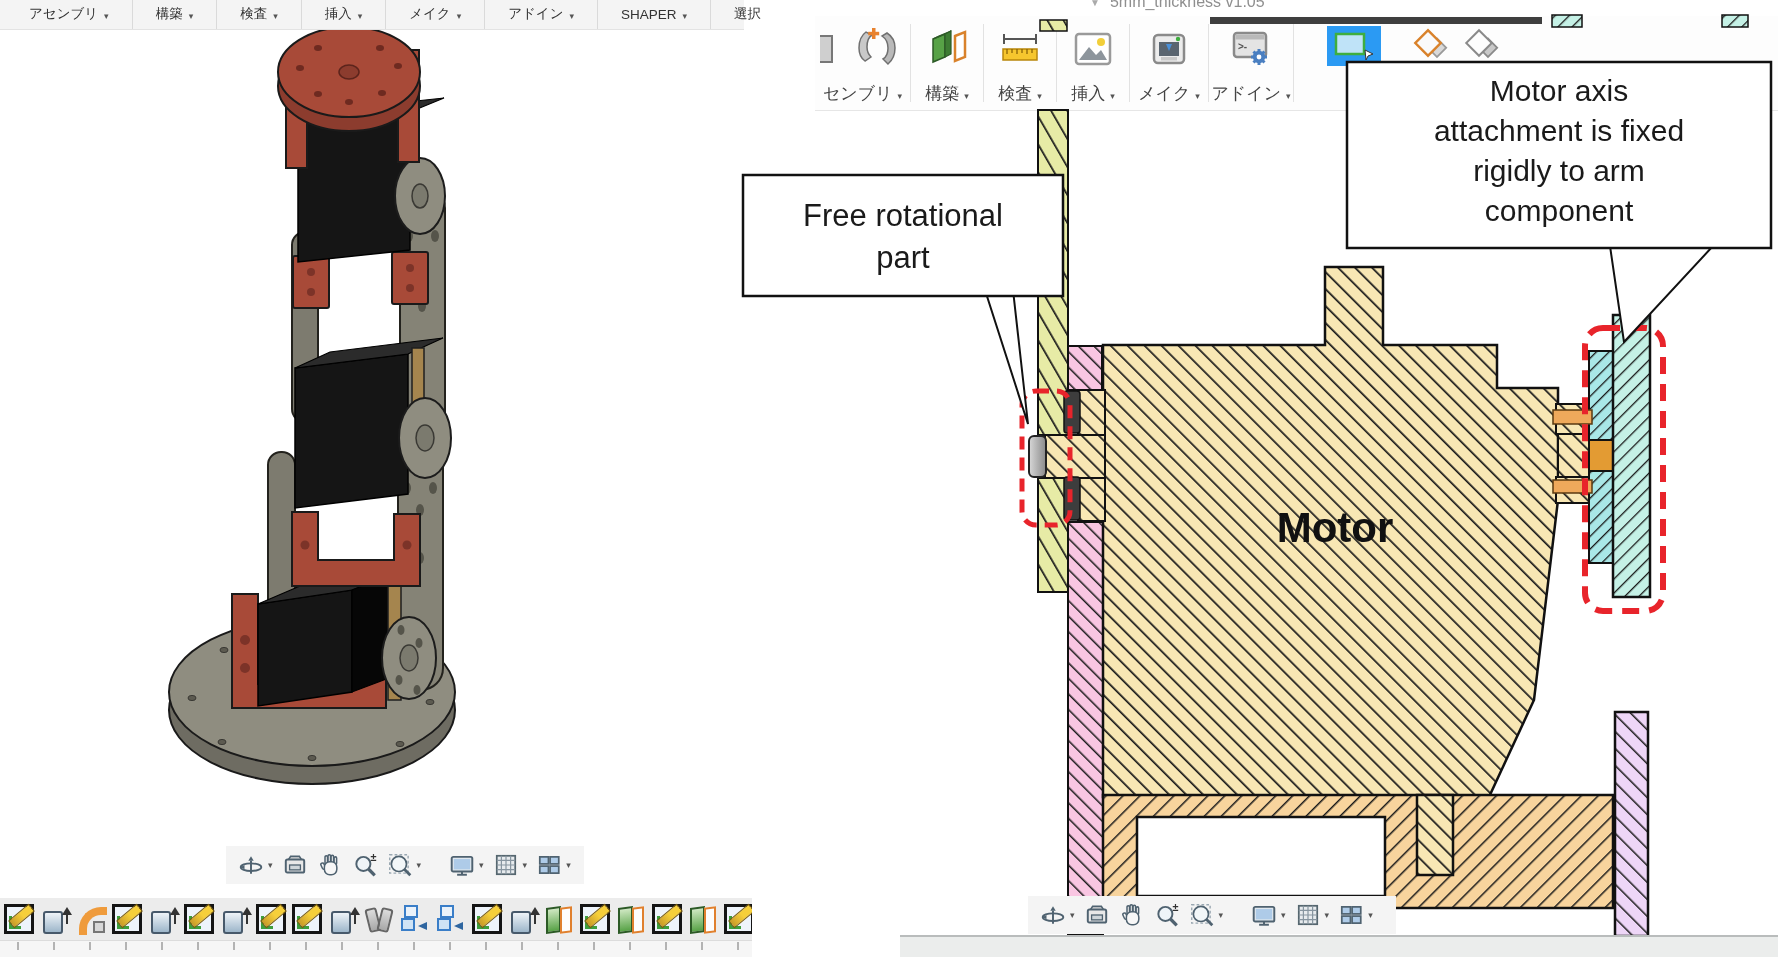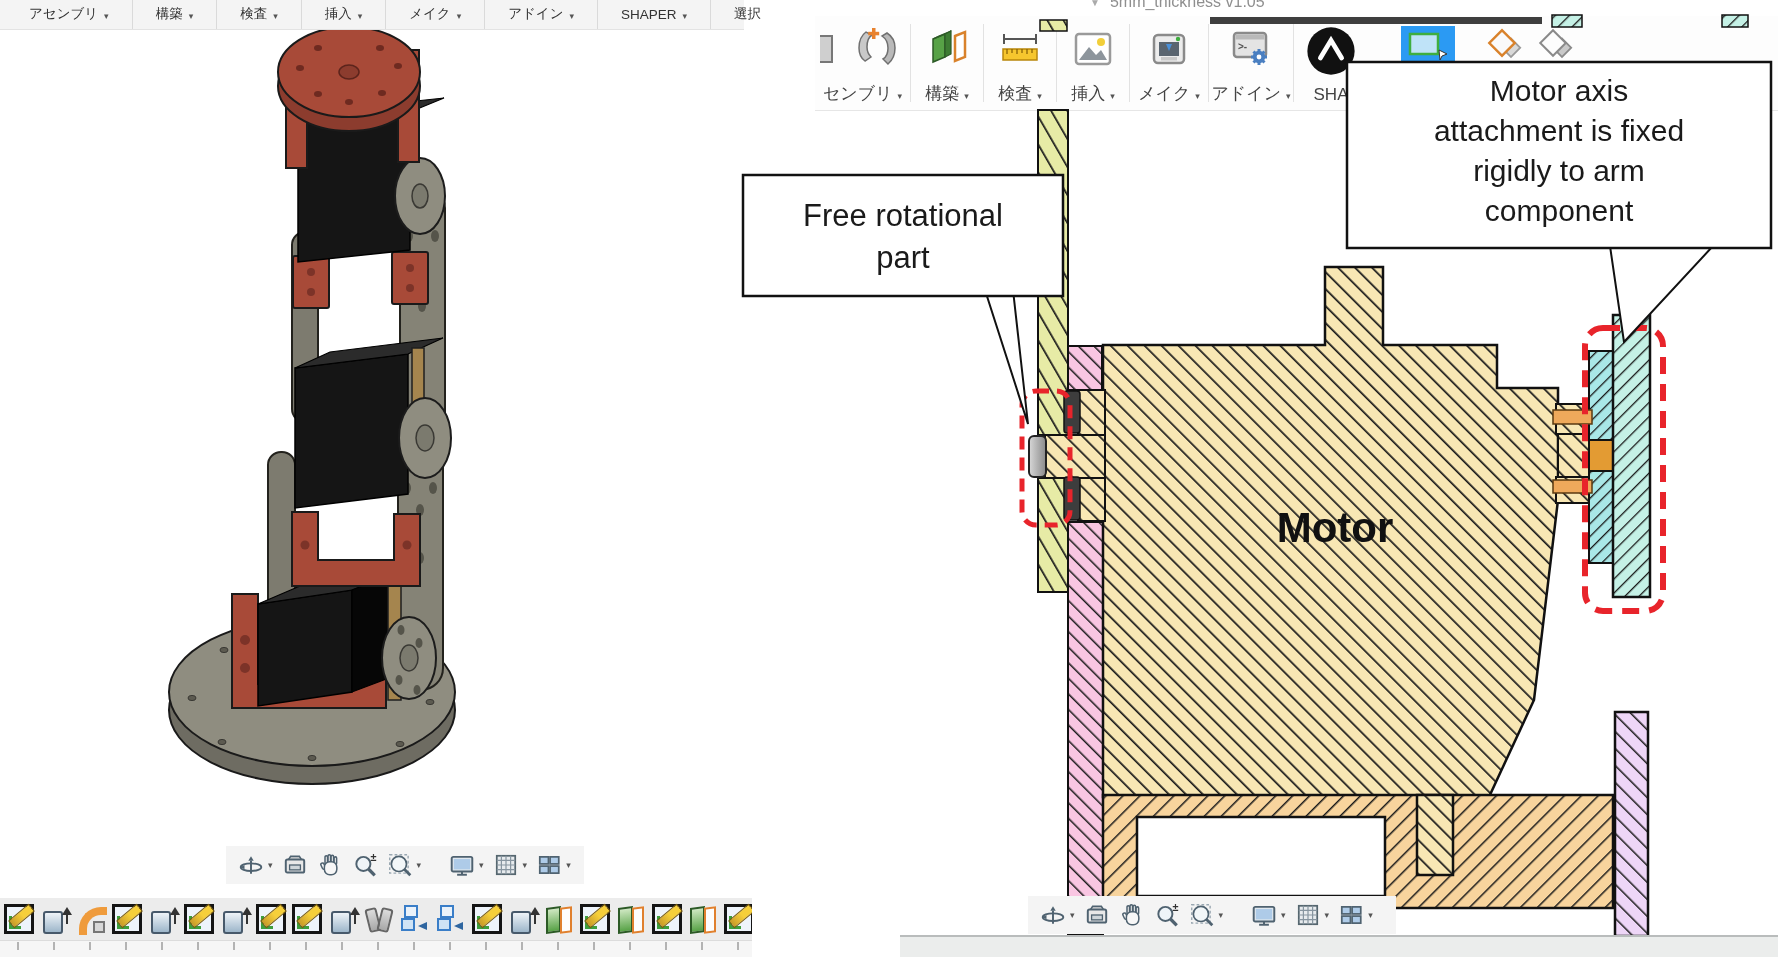--- a/index.html
+++ b/index.html
@@ -544,31 +544,20 @@
           <circle cx="31" cy="31" r="6.2" fill="#4a7fc1"></circle>
           <circle cx="31" cy="31" r="2.4" fill="#fff"></circle>
         </svg>
       </div>
     <div class="tlabel">
         <span>アドイン</span>
         <span class="mi-caret arrow"></span>
       </div>
   </div>
   <div class="tsep"></div>
-  <div class="tgroup" style="width:74px">
-    <div class="ticon">
-        <svg width="52" height="52" viewBox="0 0 44 44">
-          <circle cx="22" cy="22" r="20" fill="#111"></circle>
-          <path d="M13 28 L22 13 L31 28" stroke="#fff" stroke-width="4" fill="none" stroke-linecap="round"></path>
-        </svg>
-      </div>
-    <div class="tlabel">
-        <span>SHA</span>
-      </div>
-  </div>
   <div class="tgroup" style="width:64px;margin-left:28px;justify-content:flex-start;padding-top:10px">
     <svg width="54" height="40" viewBox="0 0 54 40">
         <rect x="0" y="0" width="54" height="40" fill="#2b9af3"></rect>
         <rect x="9" y="8" width="28" height="20" fill="#bfe3f8" stroke="#3fae3f" stroke-width="2.5"></rect>
         <polygon points="38,24 46,28 41,30 39,34" fill="#fff" stroke="#333" stroke-width="1"></polygon>
       </svg>
   </div>
   <div class="tgroup" style="width:52px;margin-left:18px;justify-content:flex-start;padding-top:8px">
     <svg width="44" height="44" viewBox="0 0 44 44">
         <g transform="rotate(45 29 23)">

